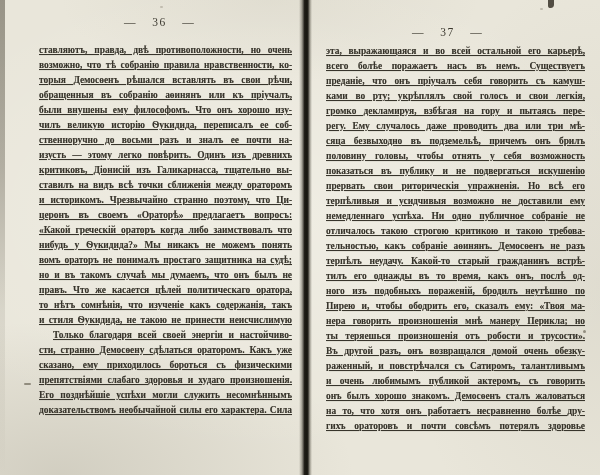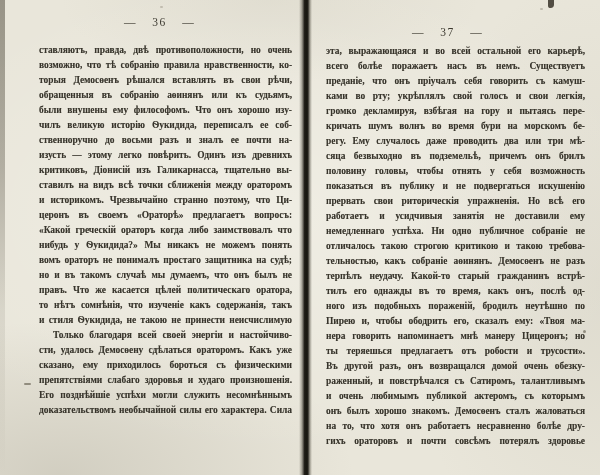--- a/index.html
+++ b/index.html
@@ -54,20 +54,21 @@
   .page-right .header{top:9px;transform:translateX(-8px);margin-top:17px;}
   .page-left .text{top:43px;}
   .page-right .text{top:44px;}
 
   .line{
     height:15px;line-height:15px;overflow:hidden;
     font-size:9.4px;font-weight:700;color:#37342b;
     letter-spacing:0;word-spacing:-0.4px;
     text-align:justify;text-align-last:justify;
     text-shadow:0.2px 0.2px 0 rgba(55,52,43,0.35);
+    text-decoration:underline;
   }
   .line.flush{text-align-last:left;}
   .line.indent{text-indent:14px;}
 </style>
 </head>
 <body>
 
 <div class="scan">
   <div class="edge-left"></div>
   <div class="gutter"></div>
@@ -76,70 +77,69 @@
   <div class="speck s2"></div>
   <div class="speck s3"></div>
   <div class="speck s4"></div>
 
   <div class="page page-left">
     <div class="header">— 36 —</div>
     <div class="text">
         <div class="line">ставляютъ, правда, двѣ противоположности, но очень</div>
         <div class="line">возможно, что тѣ собранію правила нравственности, ко-</div>
         <div class="line">торыя Демосѳенъ рѣшался вставлять въ свои рѣчи,</div>
-        <div class="line">обращенныя въ собранію аѳинянъ или къ судьямъ,</div>
+        <div class="line">обращенныя въ собранію аѳинянъ или къ пріучалъ,</div>
         <div class="line">были внушены ему философомъ. Что онъ хорошо изу-</div>
         <div class="line">чилъ великую исторію Ѳукидида, переписалъ ее соб-</div>
         <div class="line">ственноручно до восьми разъ и зналъ ее почти на-</div>
         <div class="line">изусть — этому легко повѣрить. Одинъ изъ древнихъ</div>
         <div class="line">критиковъ, Діонисій изъ Галикарнасса, тщательно вы-</div>
         <div class="line">ставилъ на видъ всѣ точки сближенія между ораторомъ</div>
         <div class="line">и историкомъ. Чрезвычайно странно поэтому, что Ци-</div>
         <div class="line">церонъ въ своемъ «Ораторѣ» предлагаетъ вопросъ:</div>
         <div class="line">«Какой греческій ораторъ когда либо заимствовалъ что</div>
         <div class="line">нибудь у Ѳукидида?» Мы никакъ не можемъ понять</div>
         <div class="line">вомъ ораторъ не понималъ простаго защитника на судѣ;</div>
         <div class="line">но и въ такомъ случаѣ мы думаемъ, что онъ былъ не</div>
         <div class="line">правъ. Что же касается цѣлей политическаго оратора,</div>
         <div class="line">то нѣтъ сомнѣнія, что изученіе какъ содержанія, такъ</div>
         <div class="line">и стиля Ѳукидида, не такою не принести неисчислимую</div>
         <div class="line indent">Только благодаря всей своей энергіи и настойчиво-</div>
-        <div class="line">сти, удалось Демосѳену сдѣлаться ораторомъ. Какъ уже</div>
+        <div class="line">сти, странно Демосѳену сдѣлаться ораторомъ. Какъ уже</div>
         <div class="line">сказано, ему приходилось бороться съ физическими</div>
         <div class="line">препятствіями слабаго здоровья и худаго произношенія.</div>
         <div class="line">Его позднѣйшіе успѣхи могли служить несомнѣннымъ</div>
         <div class="line">доказательствомъ необычайной силы его характера. Сила</div>
       </div>
   </div>
 
   <div class="page page-right">
     <div class="header">— 37 —</div>
     <div class="text">
         <div class="line">эта, выражающаяся и во всей остальной его карьерѣ,</div>
         <div class="line">всего болѣе поражаетъ насъ въ немъ. Существуетъ</div>
         <div class="line">преданіе, что онъ пріучалъ себя говорить съ камуш-</div>
         <div class="line">ками во рту; укрѣплялъ свой голосъ и свои легкія,</div>
         <div class="line">громко декламируя, взбѣгая на гору и пытаясь пере-</div>
-        <div class="line">кричать шумъ волнъ во время бури на морскомъ бе-</div>
         <div class="line">регу. Ему случалось даже проводить два или три мѣ-</div>
         <div class="line">сяца безвыходно въ подземельѣ, причемъ онъ брилъ</div>
         <div class="line">половину головы, чтобы отнять у себя возможность</div>
         <div class="line">показаться въ публику и не подвергаться искушенію</div>
         <div class="line">прервать свои риторическія упражненія. Но всѣ его</div>
-        <div class="line">работаетъ и усидчивыя занятія не доставили ему</div>
+        <div class="line">терпѣливыя и усидчивыя возможно не доставили ему</div>
         <div class="line">немедленнаго успѣха. Ни одно публичное собраніе не</div>
         <div class="line">отличалось такою строгою критикою и такою требова-</div>
         <div class="line">тельностью, какъ собраніе аѳинянъ. Демосѳенъ не разъ</div>
         <div class="line">терпѣлъ неудачу. Какой-то старый гражданинъ встрѣ-</div>
         <div class="line">тилъ его однажды въ то время, какъ онъ, послѣ од-</div>
         <div class="line">ного изъ подобныхъ пораженій, бродилъ неутѣшно по</div>
         <div class="line">Пирею и, чтобы ободрить его, сказалъ ему: «Твоя ма-</div>
-        <div class="line">нера говорить напоминаетъ мнѣ манеру Цицеронъ; но</div>
-        <div class="line">ты теряешься предлагаетъ отъ робости и трусости».</div>
+        <div class="line">нера говорить произношенія мнѣ манеру Перикла; но</div>
+        <div class="line">ты теряешься произношенія отъ робости и трусости».</div>
         <div class="line">Въ другой разъ, онъ возвращался домой очень обезку-</div>
         <div class="line">раженный, и повстрѣчался съ Сатиромъ, талантливымъ</div>
-        <div class="line">и очень любимымъ публикой актеромъ, съ которымъ</div>
+        <div class="line">и очень любимымъ публикой актеромъ, съ говорить</div>
         <div class="line">онъ былъ хорошо знакомъ. Демосѳенъ сталъ жаловаться</div>
         <div class="line">на то, что хотя онъ работаетъ несравненно болѣе дру-</div>
         <div class="line">гихъ ораторовъ и почти совсѣмъ потерялъ здоровье</div>
       </div>
   </div>
 </div>
 
 </body></html>

